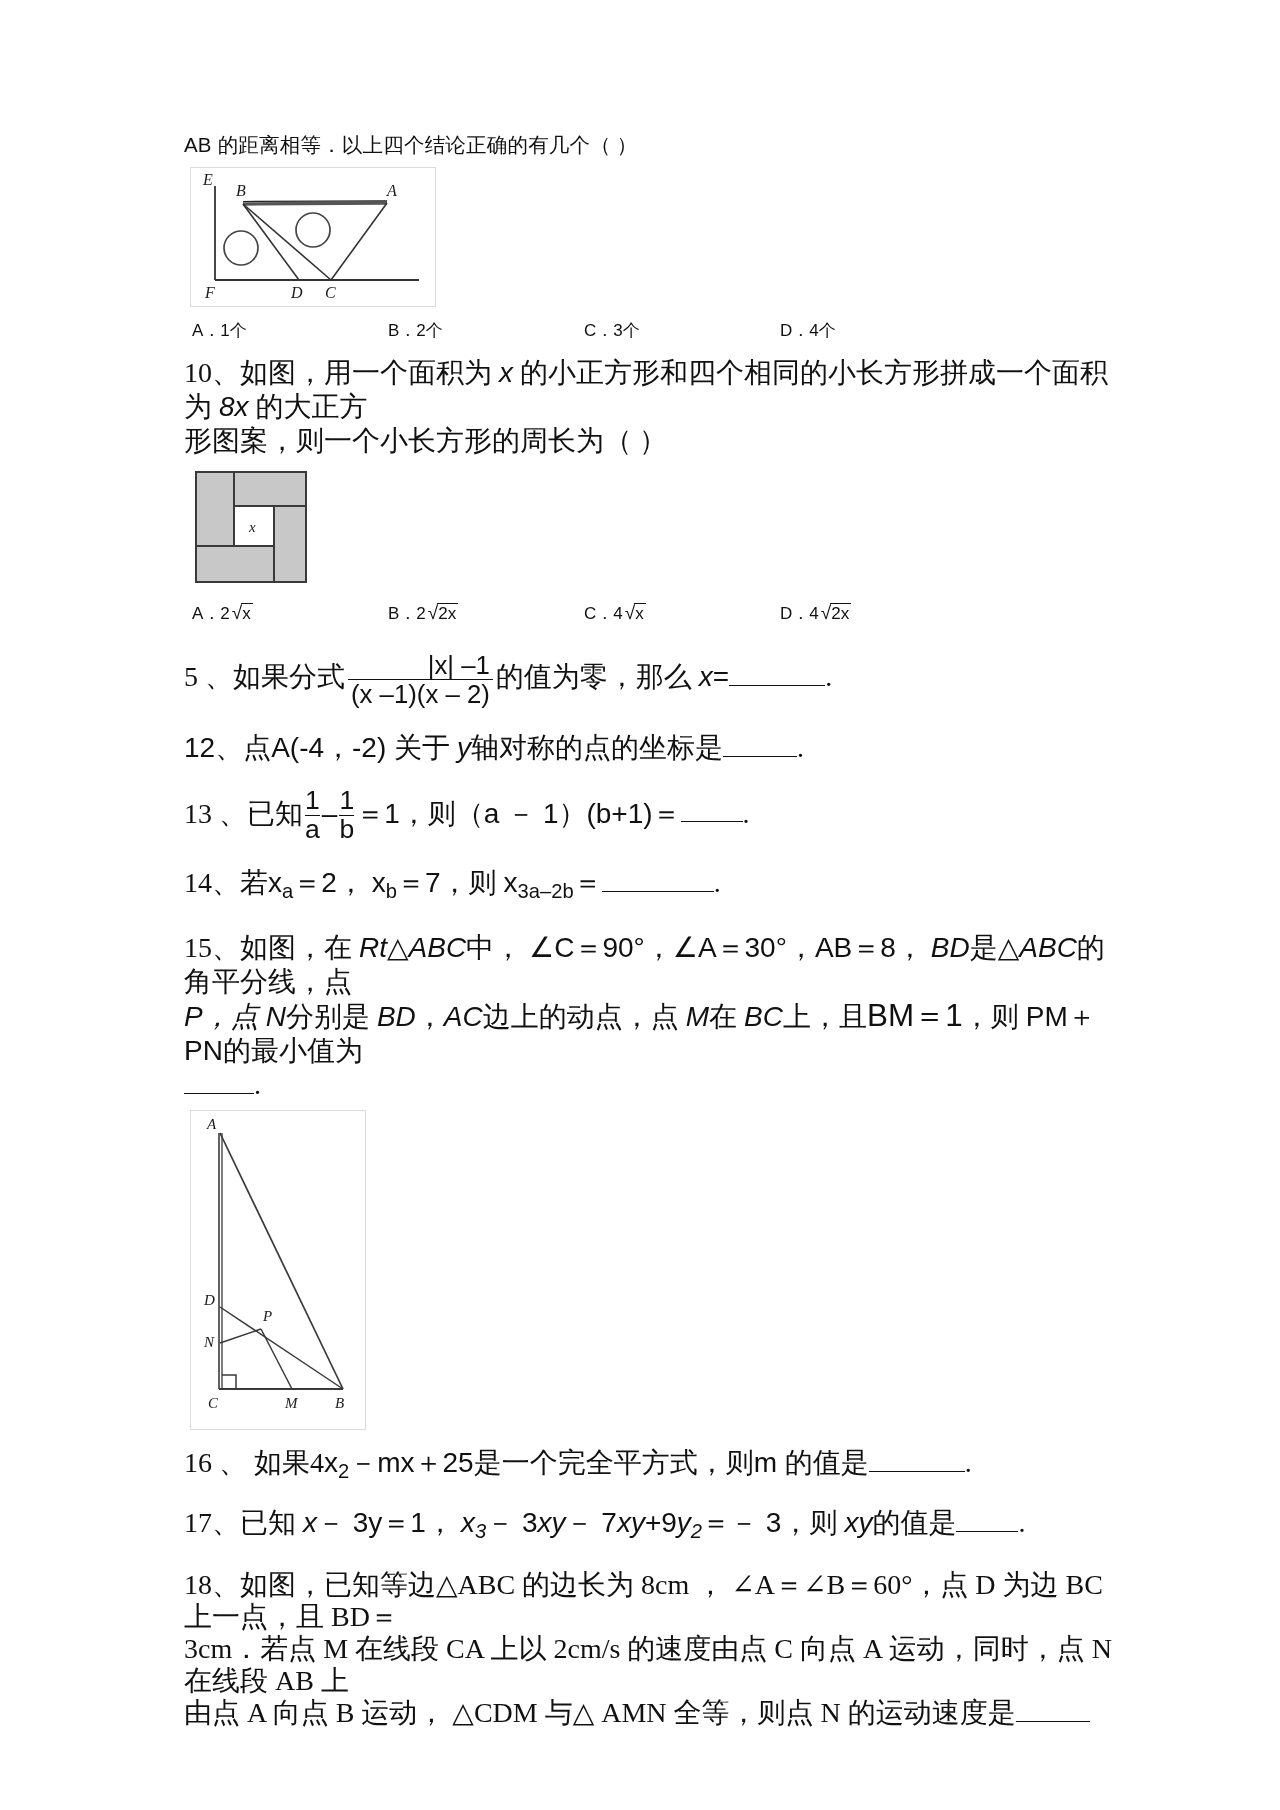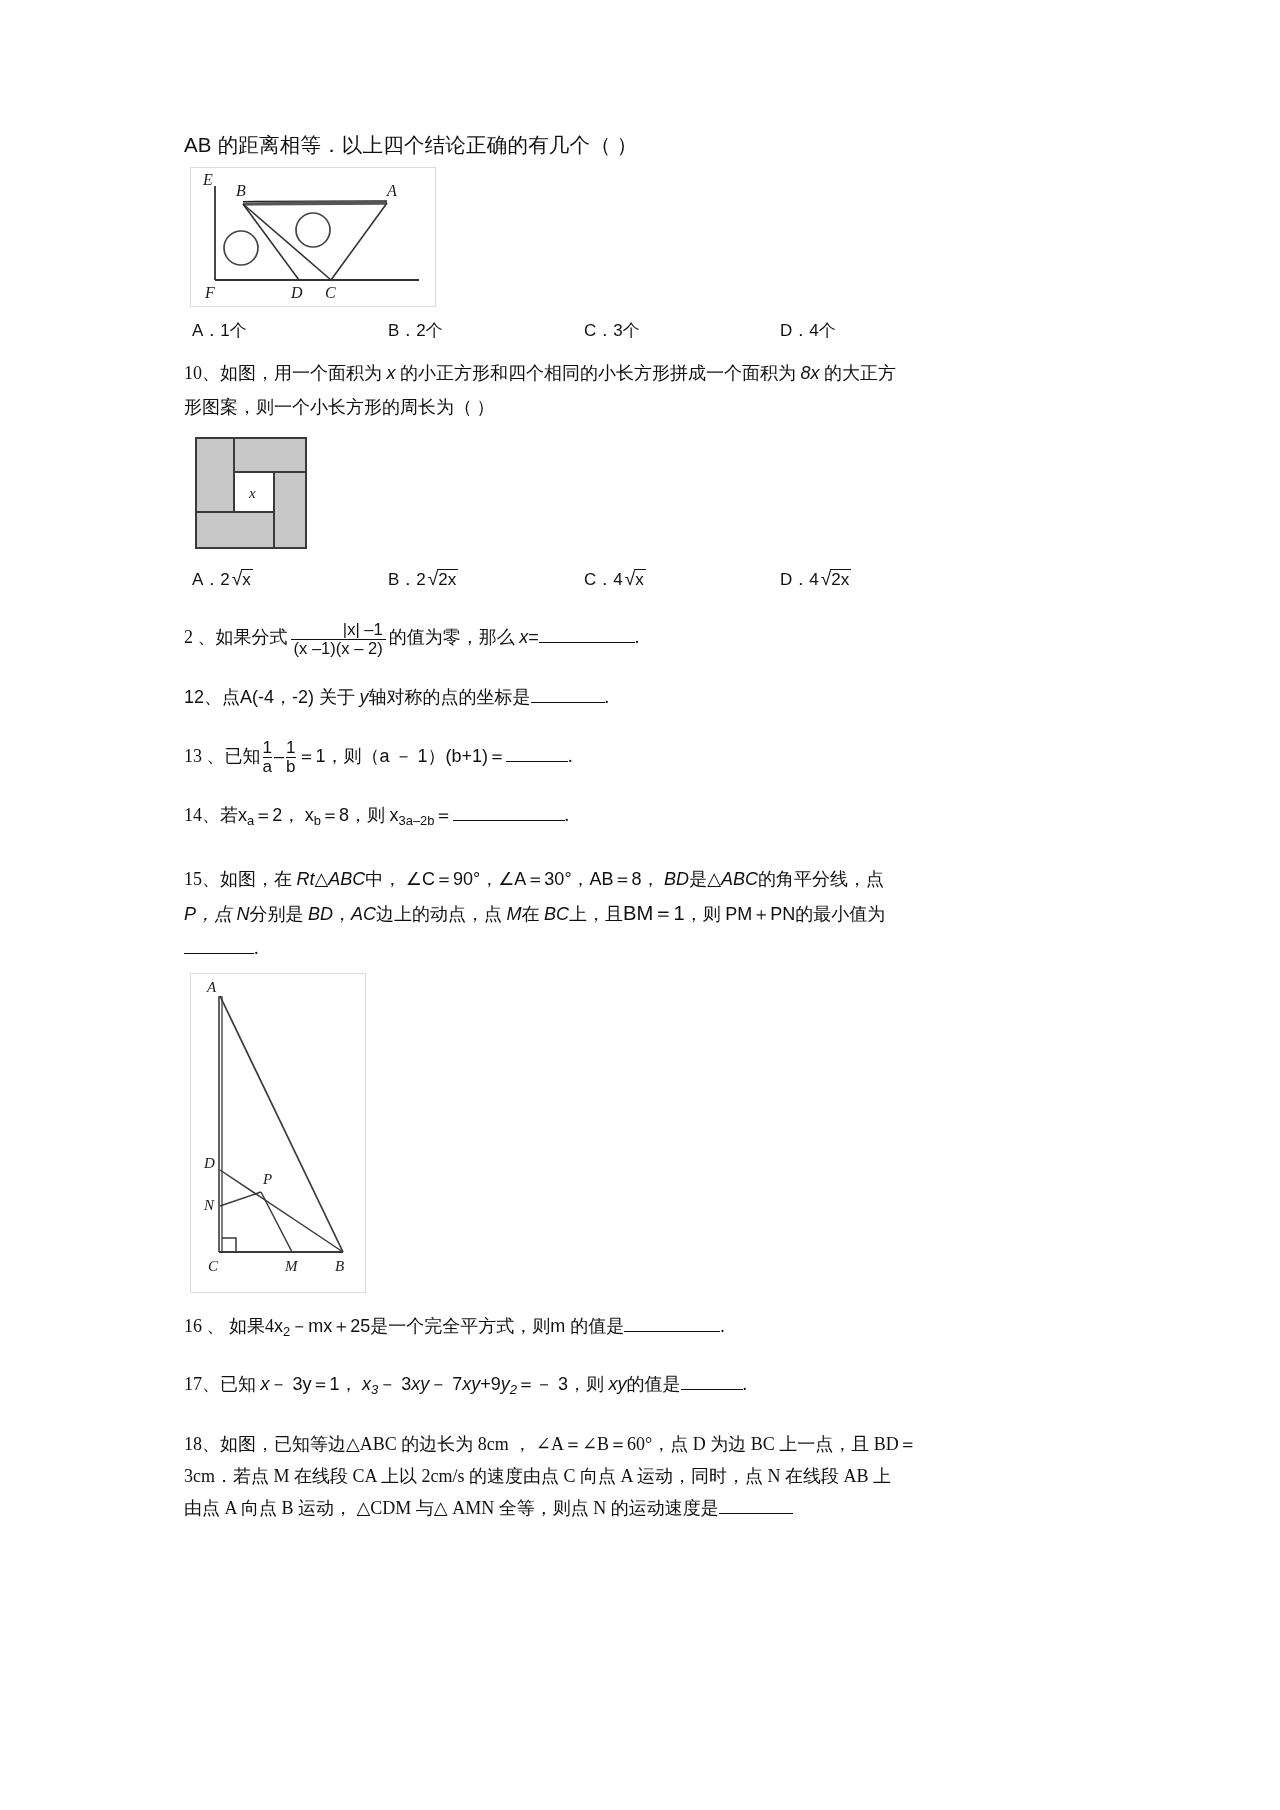--- a/index.html
+++ b/index.html
@@ -31,21 +31,21 @@
   }
 
   
   .line {
     font-size: 20.5px;
     line-height: 33px;
     color: #111;
     letter-spacing: 0.2px;
   }
   .qline {
-    font-size: 18px;
+    font-size: 28px;
     line-height: 34px;
     margin: 0;
   }
   .sans { font-family: "Liberation Sans","DejaVu Sans",sans-serif; }
   .mathvar { font-family: "Liberation Sans","DejaVu Sans",sans-serif; font-style: italic; }
   .sub { font-size: 0.72em; vertical-align: -0.28em; }
   .blank { text-decoration: none; border-bottom: 1.6px solid #111; display:inline-block; }
   .b6 { width: 74px; }
   .b5 { width: 62px; }
   .b7 { width: 96px; }
@@ -193,36 +193,36 @@
       </div>
       <div class="opt">
         <span>C．</span><span class="sans">4</span><span class="rad"><span class="sign">√</span><span class="body sans">x</span></span>
       </div>
       <div class="opt">
         <span>D．</span><span class="sans">4</span><span class="rad"><span class="sign">√</span><span class="body sans">2x</span></span>
       </div>
     </div>
 
     <div class="qline" style="margin-top:26px; line-height:40px;">
-      <span>2 、如果分式</span><span class="frac sans"><span class="num">|x| –1</span><span class="den">(x –1)(x – 2)</span></span><span>的值为零，那么</span>
+      <span>5 、如果分式</span><span class="frac sans"><span class="num">|x| –1</span><span class="den">(x –1)(x – 2)</span></span><span>的值为零，那么</span>
       <span class="mathvar">x</span><span class="sans">=</span><span class="blank b7"></span><span>.</span>
     </div>
 
     <div class="qline" style="margin-top:22px;">
       <span class="sans">12、点A(-4，-2) 关于</span>
       <span class="mathvar">y</span><span>轴对称的点的坐标是</span><span class="blank b6"></span><span>.</span>
     </div>
 
     <div class="qline" style="margin-top:22px; line-height:40px;">
       <span>13 、已知</span><span class="sfrac sans"><span class="num">1</span><span class="den">a</span></span><span class="sans">–</span><span class="sfrac sans"><span class="num">1</span><span class="den">b</span></span><span class="sans">＝1，则（a －  1）(b+1)＝</span><span class="blank b5"></span><span>.</span>
     </div>
 
     <div class="qline" style="margin-top:22px;">
       <span>14、若</span><span class="sans"><span>x</span><span class="sub">a</span></span><span class="sans">＝2，</span>
-      <span class="sans"><span>x</span><span class="sub">b</span></span><span class="sans">＝8，则</span>
+      <span class="sans"><span>x</span><span class="sub">b</span></span><span class="sans">＝7，则</span>
       <span class="sans"><span>x</span><span class="sub">3a–2b</span></span><span class="sans">＝</span><span class="blank b8"></span><span>.</span>
     </div>
 
     <div class="qline" style="margin-top:24px;">
       <span>15、如图，在</span>
       <span class="mathvar">Rt△ABC</span><span>中，</span>
       <span class="sans">∠C＝90°，∠A＝30°，AB＝8，</span>
       <span class="mathvar">BD</span><span>是△</span><span class="mathvar">ABC</span><span>的角平分线，点</span>
     </div>
     <div class="qline">

